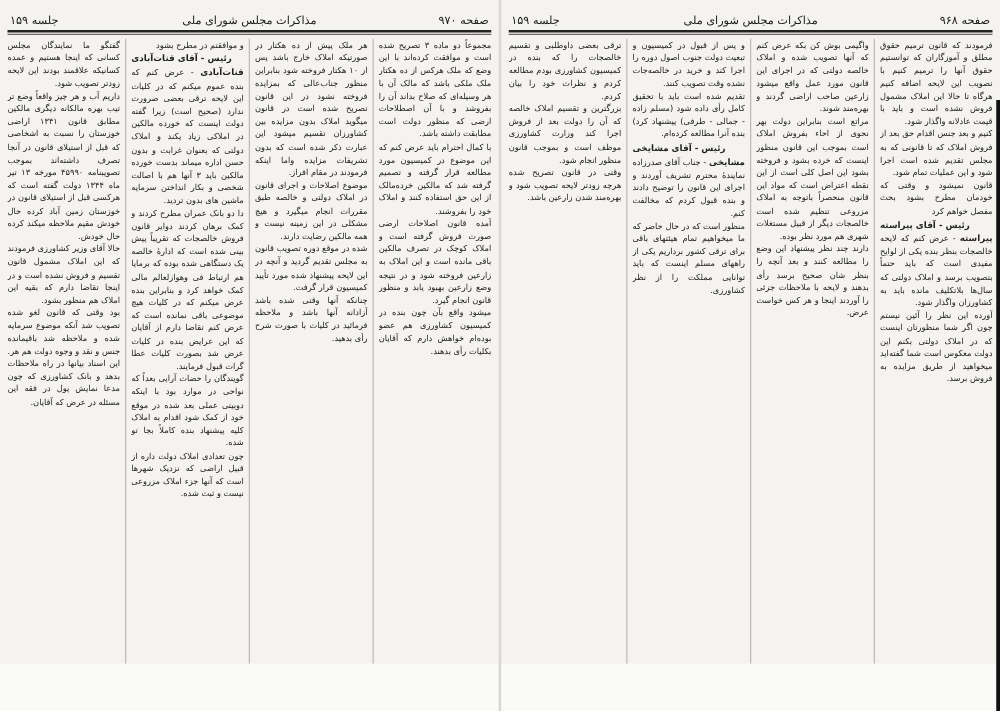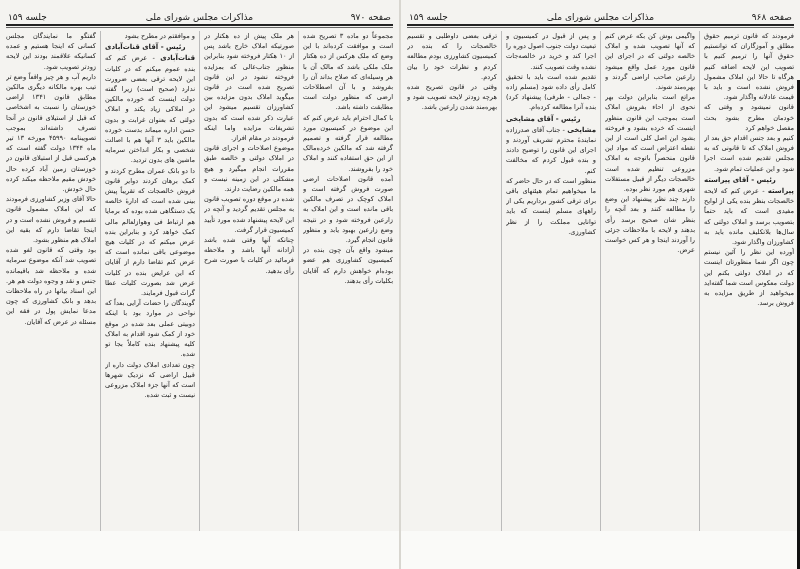--- a/index.html
+++ b/index.html
@@ -79,22 +79,22 @@
     <div class="header">
       <span class="hl h-page">صفحه ۹۶۸</span>
       <span class="hl h-title">مذاکرات مجلس شورای ملی</span>
       <span class="hl h-session">جلسه ۱۵۹</span>
     </div>
     <div class="rule"></div>
     <div class="rule2"></div>
     <div class="cols">
       <div class="col">
           <p class="para">فرمودند که قانون ترمیم حقوق مطلق و آموزگاران که توانستیم حقوق آنها را ترمیم کنیم با تصویب این لایحه اضافه کنیم هرگاه تا حالا این املاک مشمول فروش نشده است و باید با قیمت عادلانه واگذار شود.</p>
+          <p class="para">کنیم و بعد جنس اقدام حق بعد از فروش املاک که تا قانونی که به مجلس تقدیم شده است اجرا شود و این عملیات تمام شود.</p>
           <p class="para">قانون نمیشود و وقتی که خودمان مطرح بشود بحث مفصل خواهم کرد</p>
-          <p class="para">کنیم و بعد جنس اقدام حق بعد از فروش املاک که تا قانونی که به مجلس تقدیم شده است اجرا شود و این عملیات تمام شود.</p>
           <p class="spk">رئیس - آقای پیراسته</p>
           <p class="para"><span class="spk-in">پیراسته</span><span> - عرض کنم که لایحه خالصجات بنظر بنده یکی از لوایح مفیدی است که باید حتماً بتصویب برسد و املاک دولتی که سال‌ها بلاتکلیف مانده باید به کشاورزان واگذار شود.</span></p>
           <p class="para">آورده این نظر را آئین نیستم چون اگر شما منظورتان اینست که در املاک دولتی بکنم این دولت معکوس است شما گفته‌اید میخواهید از طریق مزایده به فروش برسد.</p>
         </div>
       <div class="colsep"></div>
       <div class="col">
           <p class="para">واگیمی بوش کن بکه عرض کنم که آنها تصویب شده و املاک خالصه دولتی که در اجرای این قانون مورد عمل واقع میشود زارعین صاحب اراضی گردند و بهره‌مند شوند.</p>
           <p class="para">مراتع است بنابراین دولت بهر نحوی از احاء بفروش املاک است بموجب این قانون منظور اینست که خرده بشود و فروخته بشود این اصل کلی است از این نقطه اعتراض است که مواد این قانون منحصراً باتوجه به املاک مزروعی تنظیم شده است خالصجات دیگر از قبیل مستغلات شهری هم مورد نظر بوده.</p>
           <p class="para">دارند چند نظر پیشنهاد این وضع را مطالعه کنند و بعد آنچه را بنظر شان صحیح برسد رأی بدهند و لایحه با ملاحظات جزئی را آوردند اینجا و هر کس خواست عرض.</p>
         </div>
@@ -102,20 +102,21 @@
       <div class="col">
           <p class="para">و پس از قبول در کمیسیون و تبعیت دولت جنوب اصول دوره را اجرا کند و خرید در خالصه‌جات نشده وقت تصویب کنند.</p>
           <p class="para">تقدیم شده است باید با تحقیق کامل رأی داده شود (مسلم زاده - جمالی - طرفی) پیشنهاد کرد) بنده آنرا مطالعه کرده‌ام.</p>
           <p class="spk">رئیس - آقای مشایخی</p>
           <p class="para"><span class="spk-in">مشایخی</span><span> - جناب آقای صدرزاده نمایندهٔ محترم تشریف آوردند و اجرای این قانون را توضیح دادند و بنده قبول کردم که مخالفت کنم.</span></p>
           <p class="para">منظور است که در حال حاضر که ما میخواهیم تمام هیئتهای باقی برای ترقی کشور برداریم یکی از راههای مسلم اینست که باید توانایی مملکت را از نظر کشاورزی.</p>
         </div>
       <div class="colsep"></div>
       <div class="col">
           <p class="para">ترقی بعضی داوطلبی و تقسیم خالصجات را که بنده در کمیسیون کشاورزی بودم مطالعه کردم و نظرات خود را بیان کردم.</p>
+          <p class="para">بزرگترین و تقسیم املاک خالصه که آن را دولت بعد از فروش اجرا کند وزارت کشاورزی موظف است و بموجب قانون منظور انجام شود.</p>
           <p class="para">وقتی در قانون تصریح شده هرچه زودتر لایحه تصویب شود و بهره‌مند شدن زارعین باشد.</p>
         </div>
     </div>
     <div class="bottom-blank"></div>
     <div class="edge"></div>
   </div>
 
 </div>
 
 </body></html>

